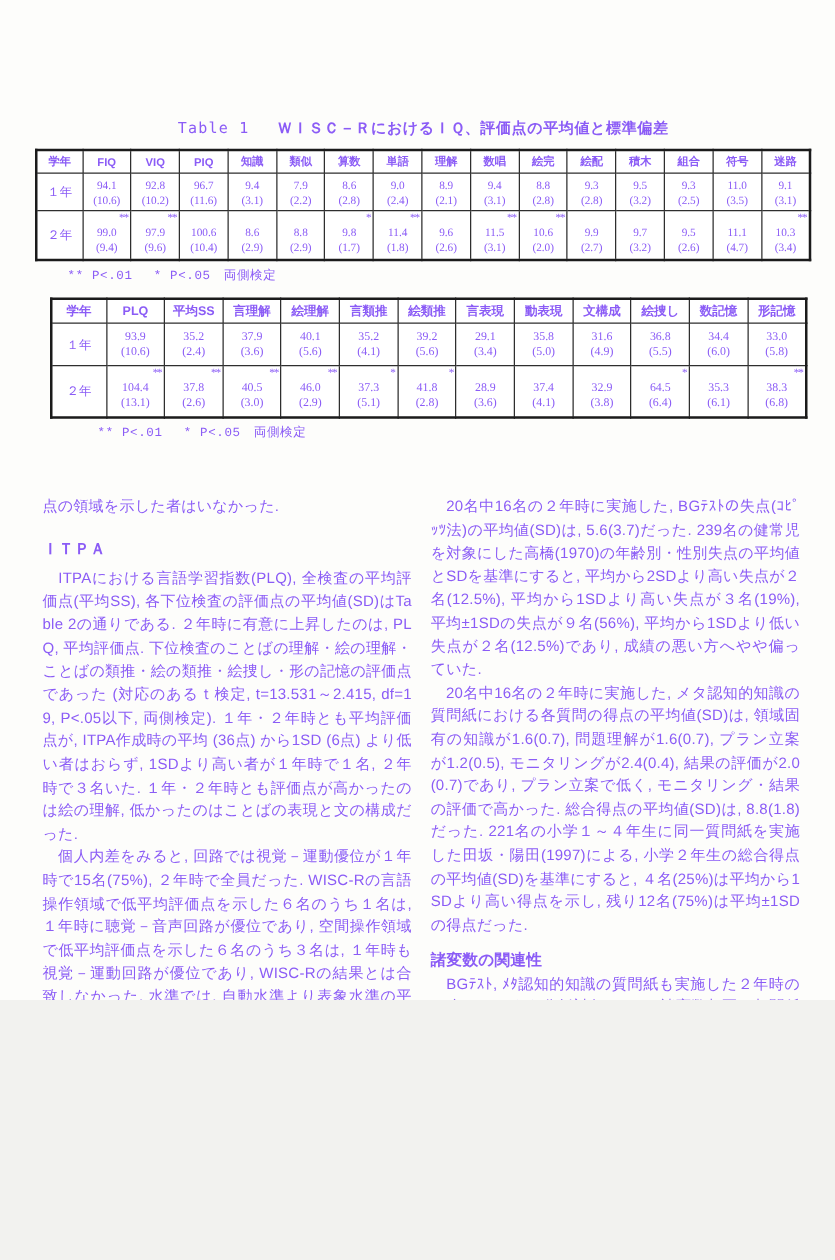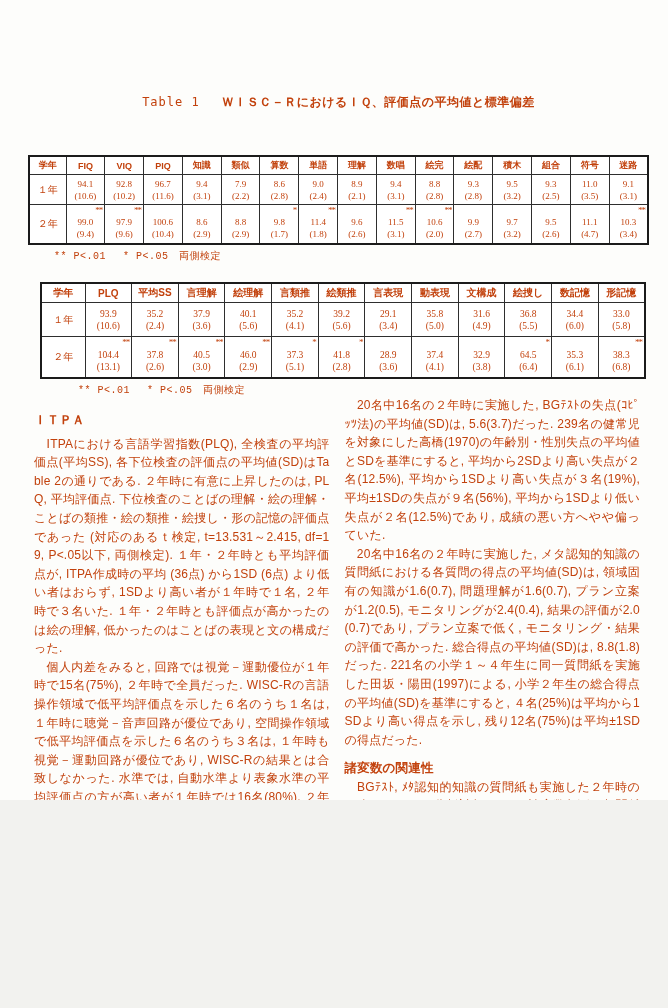--- a/index.html
+++ b/index.html
@@ -4,41 +4,40 @@
 <style>
   * { box-sizing: border-box; margin: 0; padding: 0; }
   html, body { background: #f2f2ef; }
   body { font-family: "Liberation Sans", "DejaVu Sans", sans-serif; }
 
   .page {
     position: relative;
     width: 668px;
     height: 800px;
     background: #fdfdfb;
-    color: #c2410c;
+    color: #8b5cf6;
     overflow: hidden;
     margin: 0 auto;
   }
 
   
   .tblock { position: absolute; }
   .tblock.t1 { top: 94px;  left: 28px;  width: 621px; }
   .tblock.t2 { top: 238px; left: 40px;  width: 606px; }
 
   .ttitle { text-align: center; font-size: 12px; white-space: nowrap; margin-bottom: 8px; }
   .ttitle .tlabel { font-family: "DejaVu Sans Mono", monospace; letter-spacing: 1px; margin-right: 22px; }
   .ttitle .tcaption { font-weight: bold; letter-spacing: 0.5px; }
 
   table.stats {
     border-collapse: collapse;
     width: 100%;
     table-layout: fixed;
     border: 2px solid #1b1b1b;
     background: #fff;
-    margin-top: 44px;
   }
   table.stats th, table.stats td {
     border: 1px solid #2e2e2e;
     text-align: center;
     vertical-align: middle;
     overflow: hidden;
   }
   table.stats thead th { font-weight: bold; padding: 2px 0; }
   .t1tbl thead th { font-size: 9px; }
   .t2tbl thead th { font-size: 10px; padding: 3px 0; }
@@ -440,20 +439,21 @@
               <div class="sd">(6.8)</div>
             </td>
           </tr>
         </tbody>
     </table>
     <div class="footnote">** P&lt;.01　 * P&lt;.05　両側検定</div>
   </section>
 
   <section class="columns">
     <div class="col">
+      <p>点の領域を示した者はいなかった.</p>
       <h3 class="gap-above">ＩＴＰＡ</h3>
       <p class="after-head">　ITPAにおける言語学習指数(PLQ), 全検査の平均評価点(平均SS), 各下位検査の評価点の平均値(SD)はTable 2の通りである. ２年時に有意に上昇したのは, PLQ, 平均評価点. 下位検査のことばの理解・絵の理解・ことばの類推・絵の類推・絵捜し・形の記憶の評価点であった (対応のあるｔ検定, t=13.531～2.415, df=19, P&lt;.05以下, 両側検定). １年・２年時とも平均評価点が, ITPA作成時の平均 (36点) から1SD (6点) より低い者はおらず, 1SDより高い者が１年時で１名, ２年時で３名いた. １年・２年時とも評価点が高かったのは絵の理解, 低かったのはことばの表現と文の構成だった.</p>
       <p>　個人内差をみると, 回路では視覚－運動優位が１年時で15名(75%), ２年時で全員だった. WISC-Rの言語操作領域で低平均評価点を示した６名のうち１名は, １年時に聴覚－音声回路が優位であり, 空間操作領域で低平均評価点を示した６名のうち３名は, １年時も視覚－運動回路が優位であり, WISC-Rの結果とは合致しなかった. 水準では, 自動水準より表象水準の平均評価点の方が高い者が１年時では16名(80%), ２年時では17名(85%)だった. 過程では, １年・２年時とも受容で最高平均評価点を示した者が多く(75%, 90%), 表出で最低平均評価点を示した者が多かった(75%, 95%).</p>
     </div>
     <div class="col">
       <p>　20名中16名の２年時に実施した, BGﾃｽﾄの失点(ｺﾋﾟｯﾂ法)の平均値(SD)は, 5.6(3.7)だった. 239名の健常児を対象にした高橋(1970)の年齢別・性別失点の平均値とSDを基準にすると, 平均から2SDより高い失点が２名(12.5%), 平均から1SDより高い失点が３名(19%), 平均±1SDの失点が９名(56%), 平均から1SDより低い失点が２名(12.5%)であり, 成績の悪い方へやや偏っていた.</p>
       <p>　20名中16名の２年時に実施した, メタ認知的知識の質問紙における各質問の得点の平均値(SD)は, 領域固有の知識が1.6(0.7), 問題理解が1.6(0.7), プラン立案が1.2(0.5), モニタリングが2.4(0.4), 結果の評価が2.0(0.7)であり, プラン立案で低く, モニタリング・結果の評価で高かった. 総合得点の平均値(SD)は, 8.8(1.8)だった. 221名の小学１～４年生に同一質問紙を実施した田坂・陽田(1997)による, 小学２年生の総合得点の平均値(SD)を基準にすると, ４名(25%)は平均から1SDより高い得点を示し, 残り12名(75%)は平均±1SDの得点だった.</p>
       <h3 class="gap-above-lg">諸変数の関連性</h3>
       <p>　BGﾃｽﾄ, ﾒﾀ認知的知識の質問紙も実施した２年時の16名のデータを分析対象とした. 諸変数相互の相関係数は, 絶対値が.497以上の時に5%水準で有意だった (df=14, 両側検定) . 新生児期の情報 (出生体重, 在胎週</p>
     </div>

